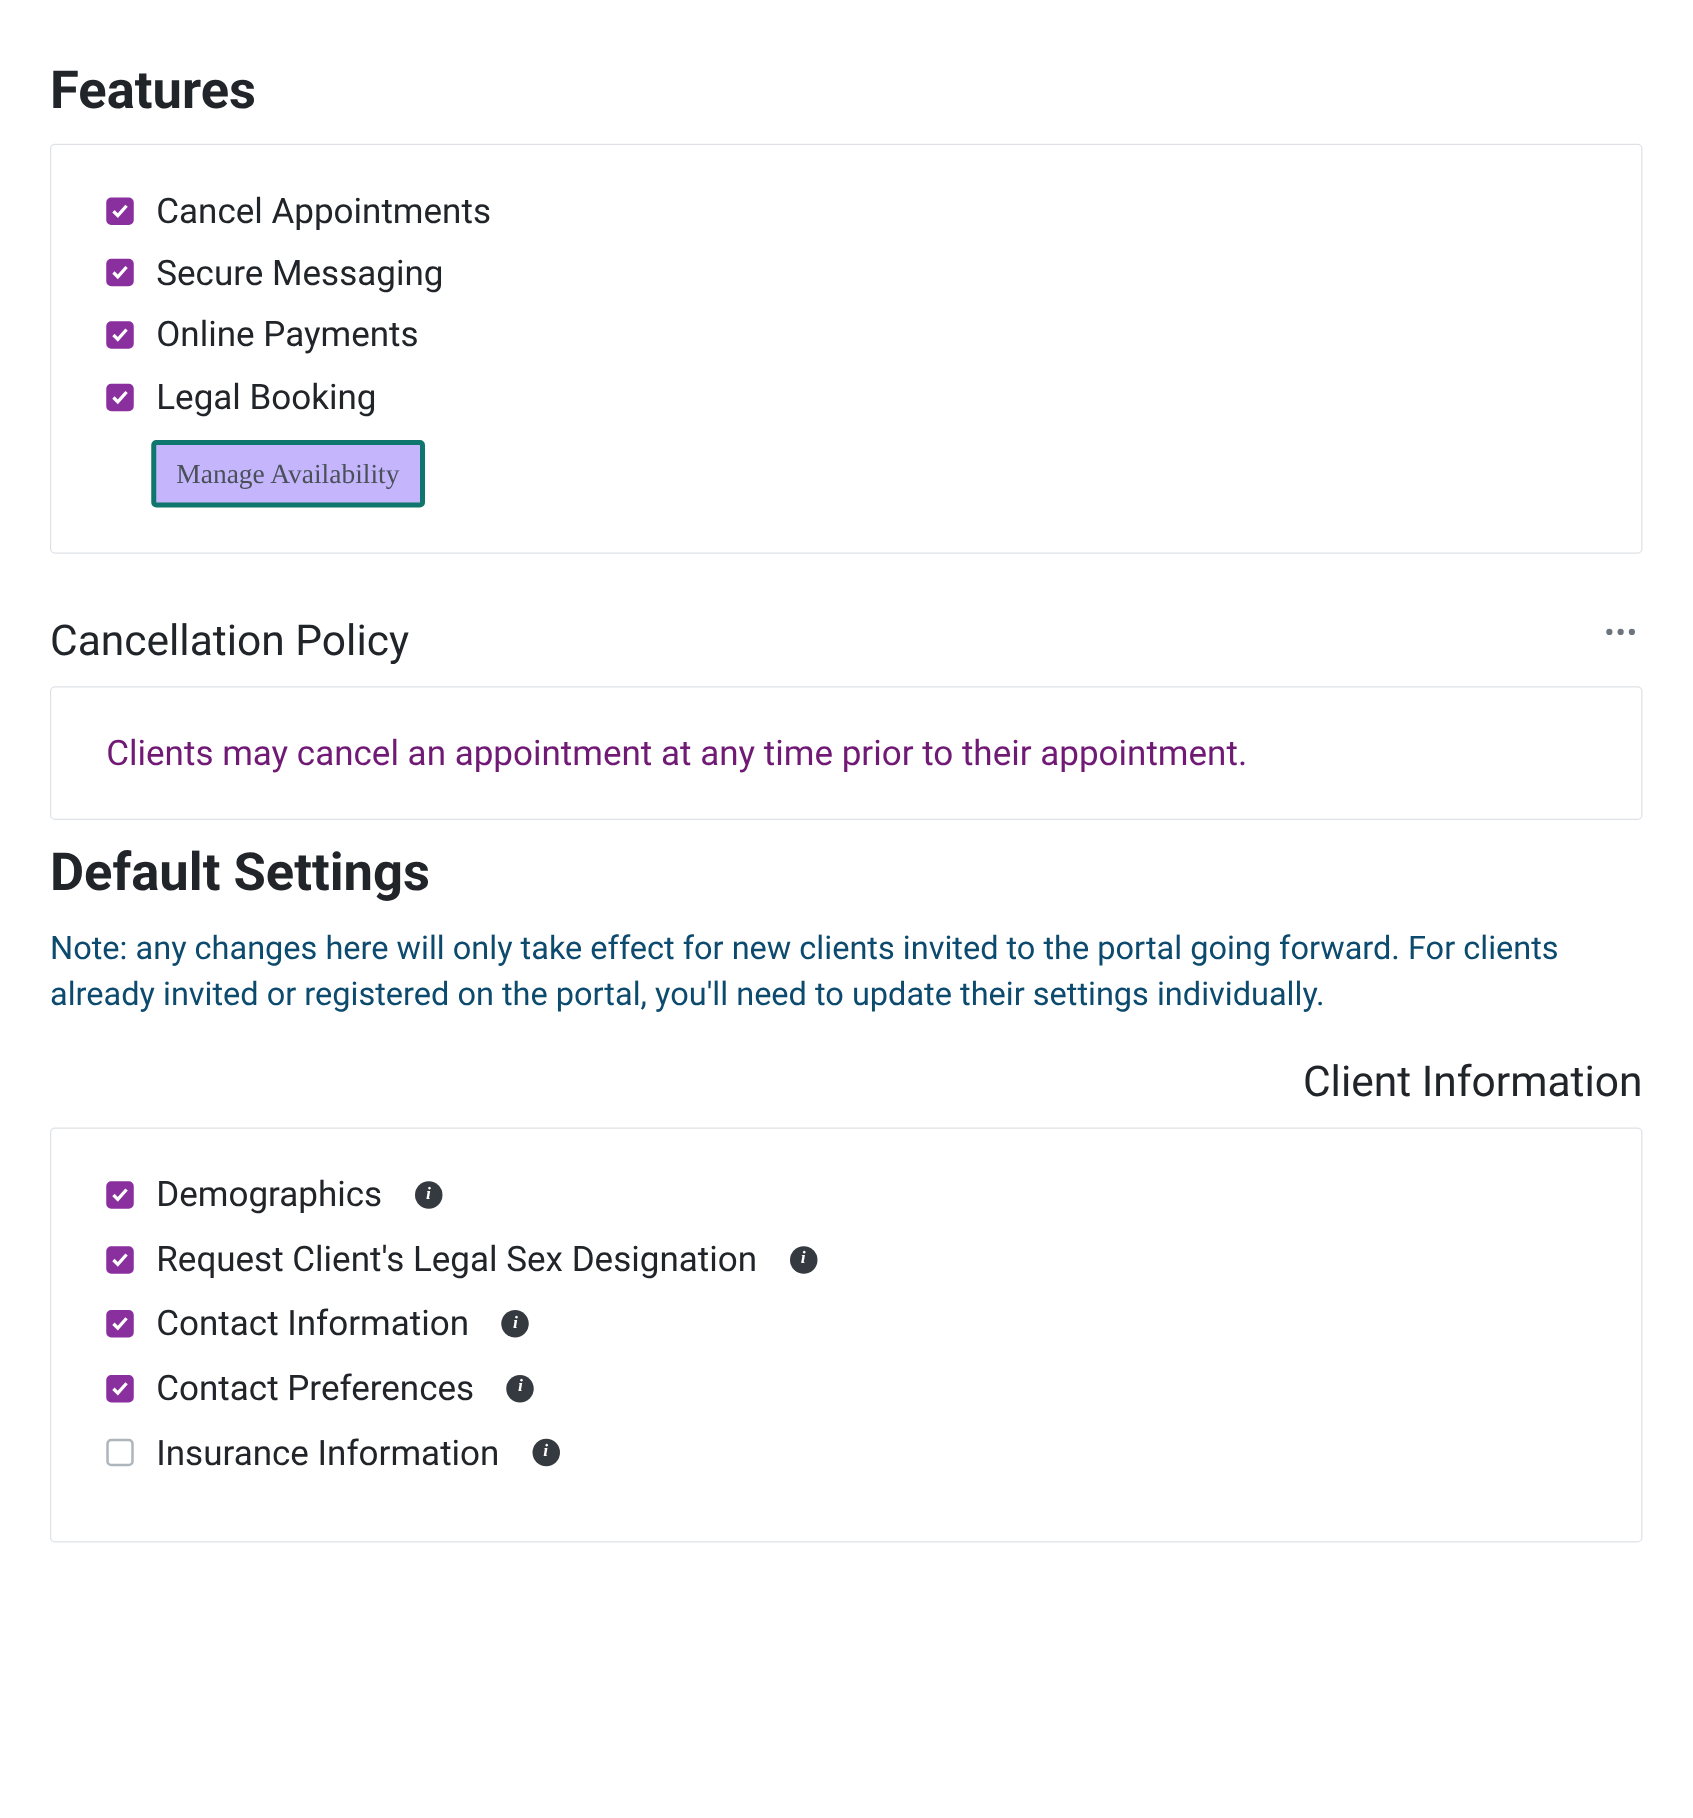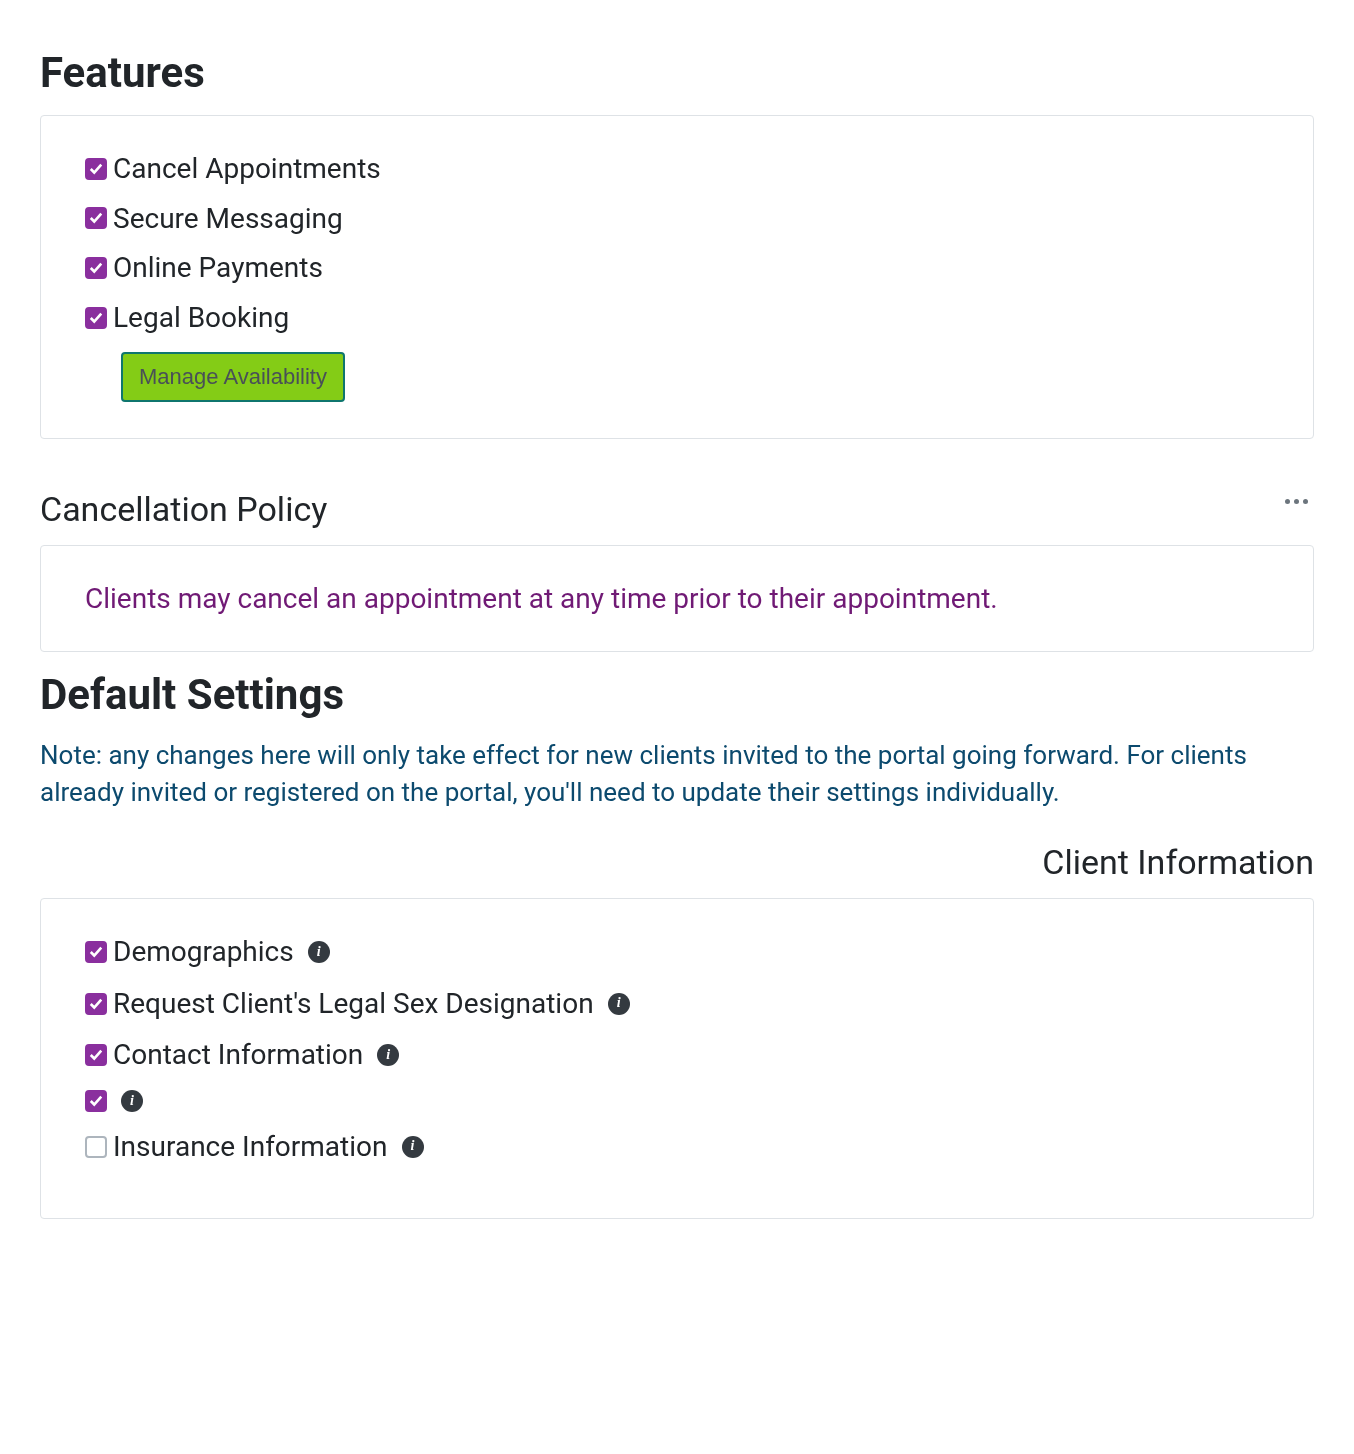--- a/index.html
+++ b/index.html
@@ -32,21 +32,21 @@
   .panel {
     border: 1px solid #dee2e6;
     border-radius: 4px;
     padding: 36px 44px;
     margin-bottom: 18px;
     background: #fff;
   }
   .checkbox-row {
     display: flex;
     align-items: center;
-    gap: 6px;
+    gap: 18px;
     margin-bottom: 16px;
     font-size: 28px;
     line-height: 1.2;
   }
   .checkbox-row:last-of-type { margin-bottom: 0; }
   .checkbox {
     width: 22px;
     height: 22px;
     border-radius: 4px;
     display: flex;
@@ -68,26 +68,27 @@
     height: 14px;
     stroke: #fff;
     stroke-width: 3;
     fill: none;
   }
   .btn-secondary {
     display: inline-block;
     margin-top: 18px;
     margin-left: 36px;
     padding: 10px 16px;
-    background: #84cc16;
-    border: 2px solid #0f766e;
+    background: #c4b5fd;
+    border: 4px solid #0f766e;
     border-radius: 4px;
     font-size: 22px;
     color: #495057;
     cursor: pointer;
+    font-family: Liberation Serif, serif;
   }
   .more-icon {
     cursor: pointer;
     display: flex;
     gap: 4px;
     padding: 6px;
   }
   .more-icon span {
     width: 5px;
     height: 5px;
@@ -211,20 +212,21 @@
         </div>
         <span>Contact Information</span>
         <span class="info-icon">i</span>
       </div>
       <div class="checkbox-row">
         <div class="checkbox checked">
           <svg viewBox="0 0 16 16">
             <path d="M2 8 L6 12 L14 3"></path>
           </svg>
         </div>
+        <span>Contact Preferences</span>
         <span class="info-icon">i</span>
       </div>
       <div class="checkbox-row">
         <div class="checkbox unchecked"></div>
         <span>Insurance Information</span>
         <span class="info-icon">i</span>
       </div>
     </div>
 </div>
 

